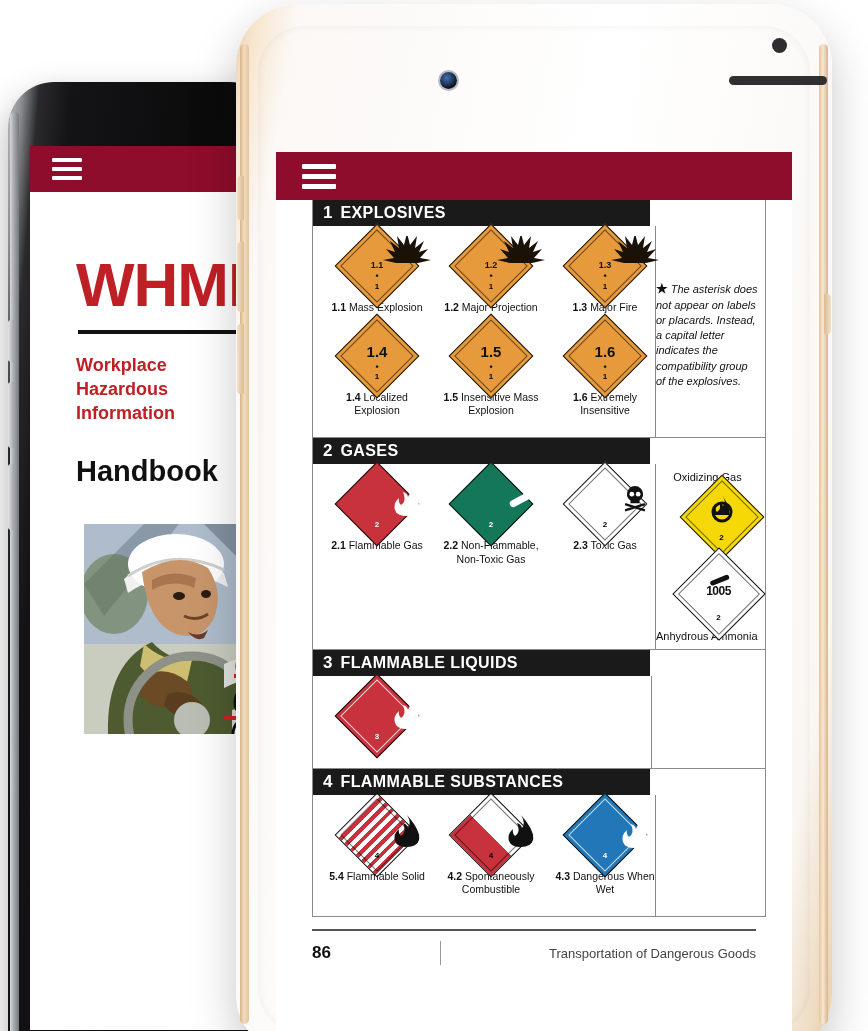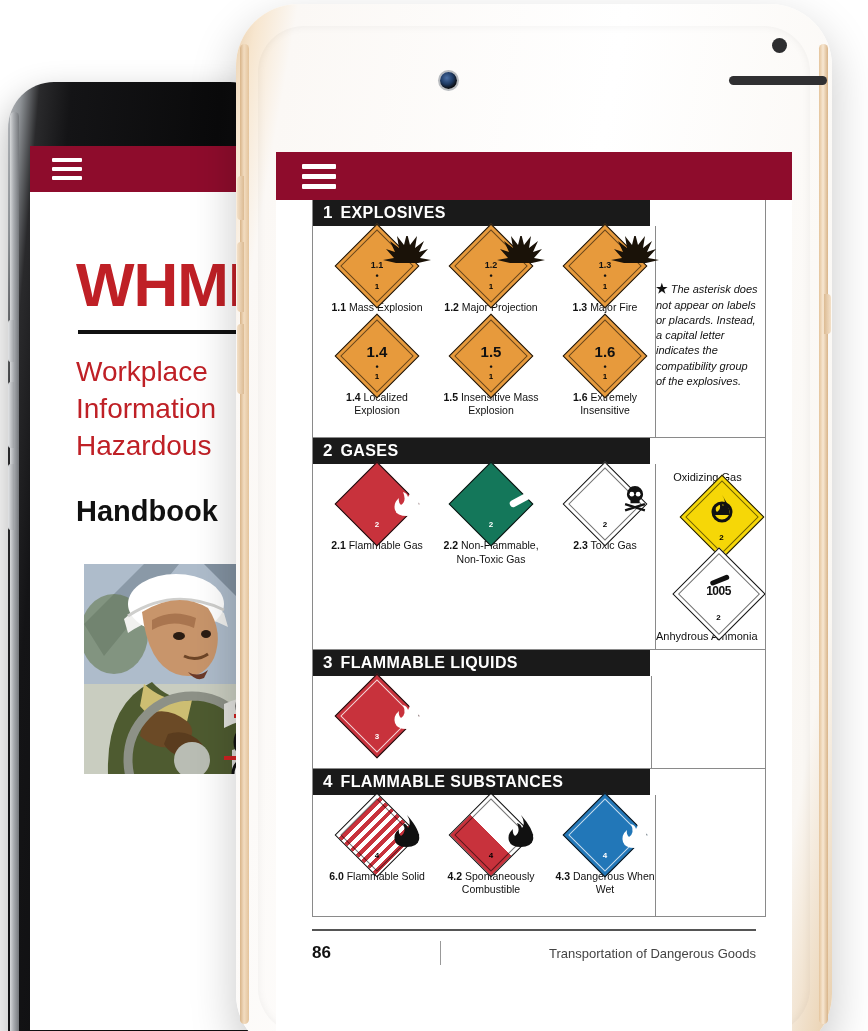--- a/index.html
+++ b/index.html
@@ -29,21 +29,21 @@
   .pb-btn.b2 { top:300px; height:66px; }
   .pb-btn.b3 { top:382px; height:66px; }
   .phone-back .pb-screen {
     position:absolute; left:22px; top:64px; width:232px; height:884px;
     background:#fff; overflow:hidden;
   }
   .pb-nav { height:46px; background:#8e0c2c; display:flex; align-items:center; padding-left:22px; }
   .pb-content { padding: 62px 0 0 46px; }
   .whmis-title { color:#bf2026; font-size:62px; font-weight:bold; letter-spacing:-1px; line-height:1; white-space:nowrap; }
   .whmis-rule { width:260px; height:4px; background:#111; margin:14px 0 20px 2px; }
-  .whmis-sub { color:#bf2026; font-size:28px; font-weight:normal; line-height:1.32; white-space:nowrap; }
+  .whmis-sub { color:#bf2026; font-size:18px; font-weight:bold; line-height:1.32; white-space:nowrap; }
   .whmis-hand { color:#111; font-size:29px; font-weight:bold; margin-top:30px; white-space:nowrap; }
   .worker-img { margin:36px 0 0 8px; width:215px; height:210px; overflow:hidden; }
 
   
   .phone-front {
     position:absolute; left:236px; top:4px;
     width:596px; height:1052px;
     border-radius: 62px;
     background: linear-gradient(100deg,#e9cfae 0%,#f7e6cf 3%,#fbf8f5 8%,#ffffff 50%,#faf7f3 90%,#e8cda9 100%);
     box-shadow: 0 18px 46px rgba(0,0,0,.22);
@@ -142,22 +142,22 @@
         <div class="hamburger sm">
           <i></i>
             <i></i>
             <i></i>
         </div>
       </div>
       <div class="pb-content">
         <div class="whmis-title">WHMIS</div>
         <div class="whmis-rule"></div>
         <div class="whmis-sub">Workplace</div>
+        <div class="whmis-sub">Hazardous</div>
         <div class="whmis-sub">Information</div>
-        <div class="whmis-sub">Hazardous</div>
         <div class="whmis-hand">Handbook</div>
 
         <div class="worker-img">
           <svg width="215" height="210" viewBox="0 0 215 210">
             <rect width="215" height="210" fill="#b9c4cf"></rect>
             <rect x="0" y="0" width="215" height="120" fill="#aebccb"></rect>
             <path d="M0 60 L60 0 L95 0 L20 92 Z" fill="#7d8d9b" opacity=".75"></path>
             <path d="M120 0 L175 0 L215 60 L215 95 Z" fill="#6f7f8d" opacity=".7"></path>
             <path d="M0 120 h215 v90 H0 z" fill="#c9cdc0"></path>
             <ellipse cx="30" cy="70" rx="34" ry="40" fill="#5f7243" opacity=".55"></ellipse>
@@ -497,21 +497,21 @@
                       <div class="dia">
                         <div class="sq" style="background:repeating-linear-gradient(90deg,#fff 0 4px,#c8323c 4px 8px);"></div>
                         <div class="inner"></div>
                         <svg width="60" height="60" viewBox="0 0 60 60">
                           <path d="M30 10 q5 8 1 13 q-1 -4 -5 -5 q4 9 -2 13 q-3 -3 -2 -7 q-6 5 -4 12 q2 6 12 6 q10 0 12 -7 q2 -9 -12 -25z" fill="#111"></path>
                           <rect x="19" y="35" width="22" height="2.5" fill="#111"></rect>
                         </svg>
                         <div class="num">4</div>
                       </div>
                       <div class="cap-txt">
-                        <b>6.0</b>
+                        <b>5.4</b>
                         <span>Flammable Solid</span>
                       </div>
                     </div>
 
                     <div class="cell">
                       <div class="dia">
                         <div class="sq" style="background:linear-gradient(180deg,#fff 0 50%,#c8323c 50% 100%);"></div>
                         <div class="inner"></div>
                         <svg width="60" height="60" viewBox="0 0 60 60">
                           <path d="M30 10 q5 8 1 13 q-1 -4 -5 -5 q4 9 -2 13 q-3 -3 -2 -7 q-6 5 -4 12 q2 6 12 6 q10 0 12 -7 q2 -9 -12 -25z" fill="#111"></path>

